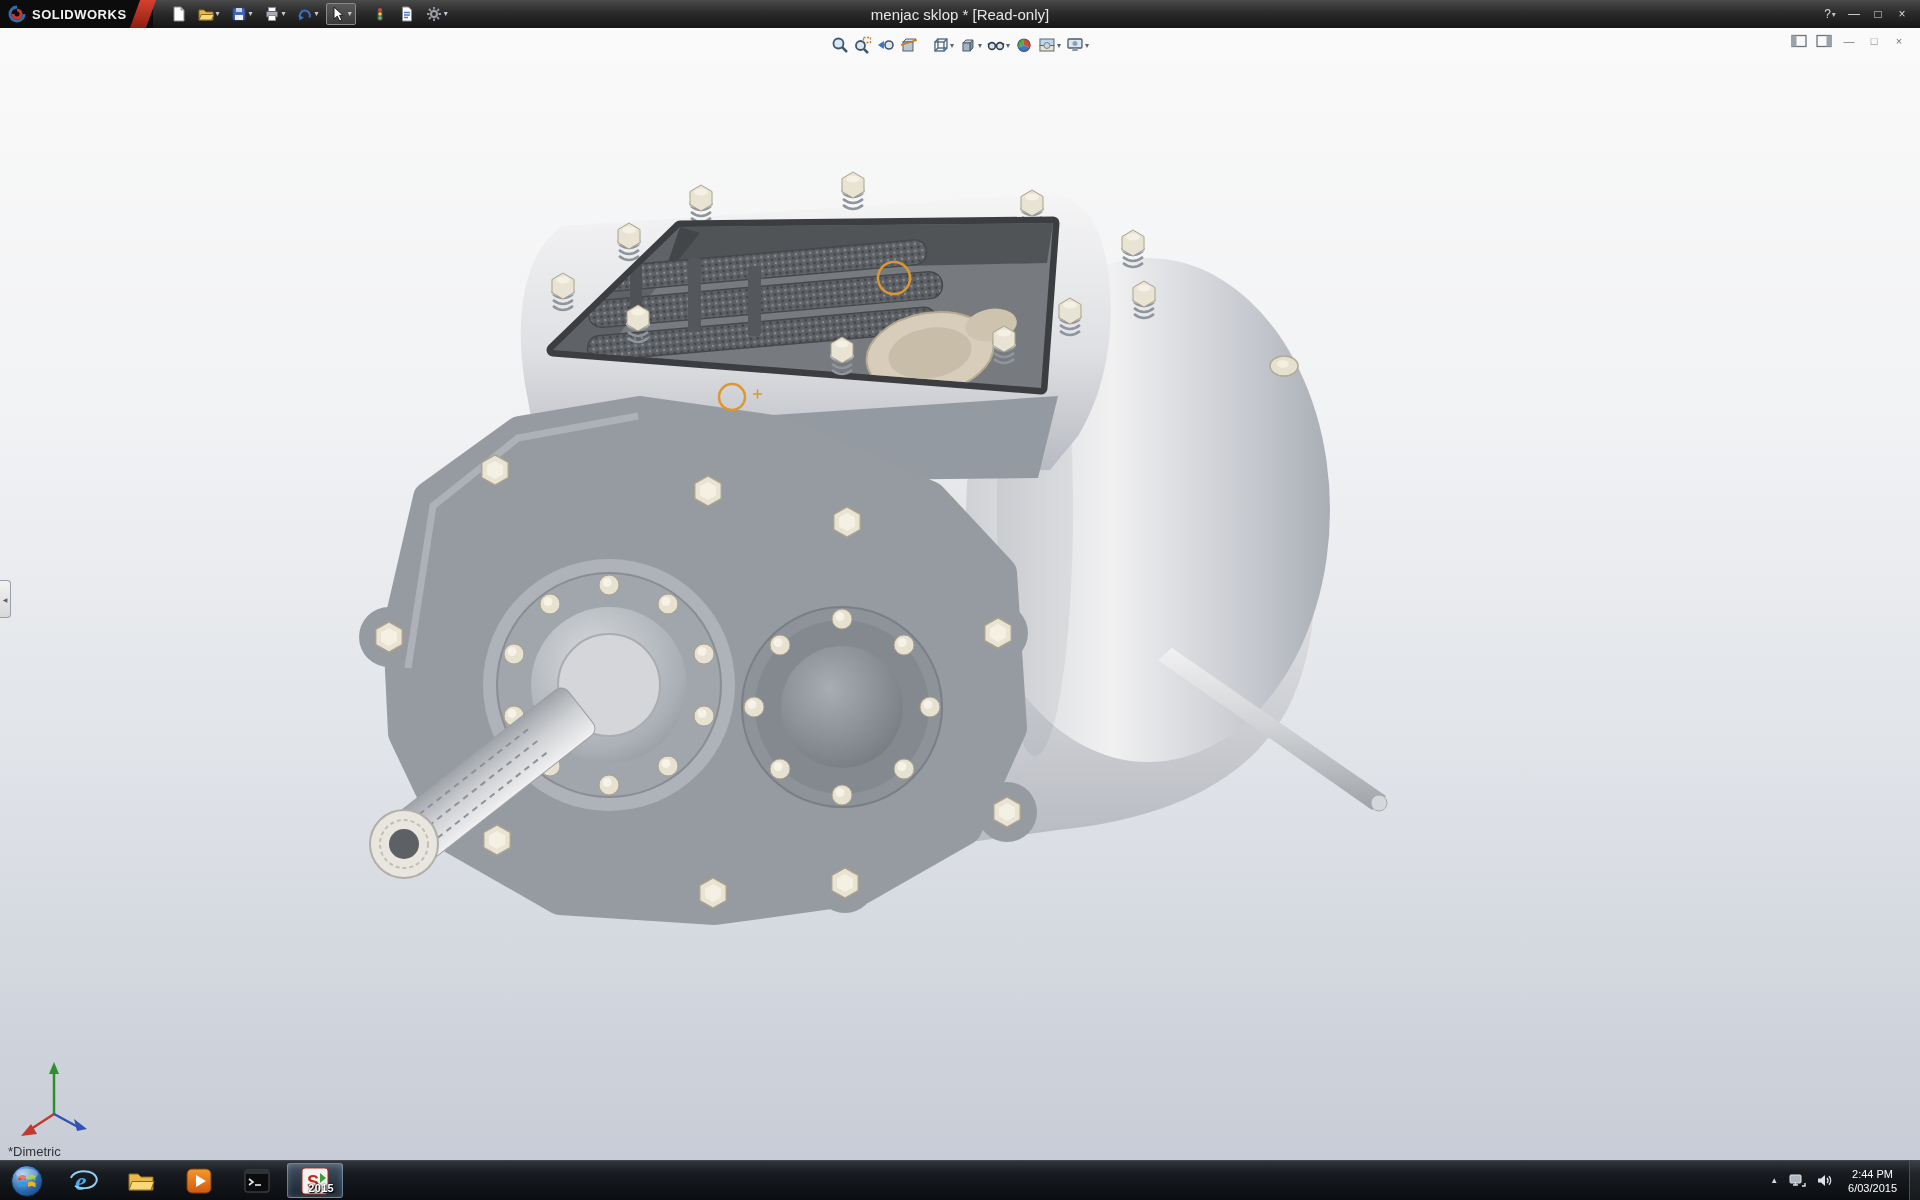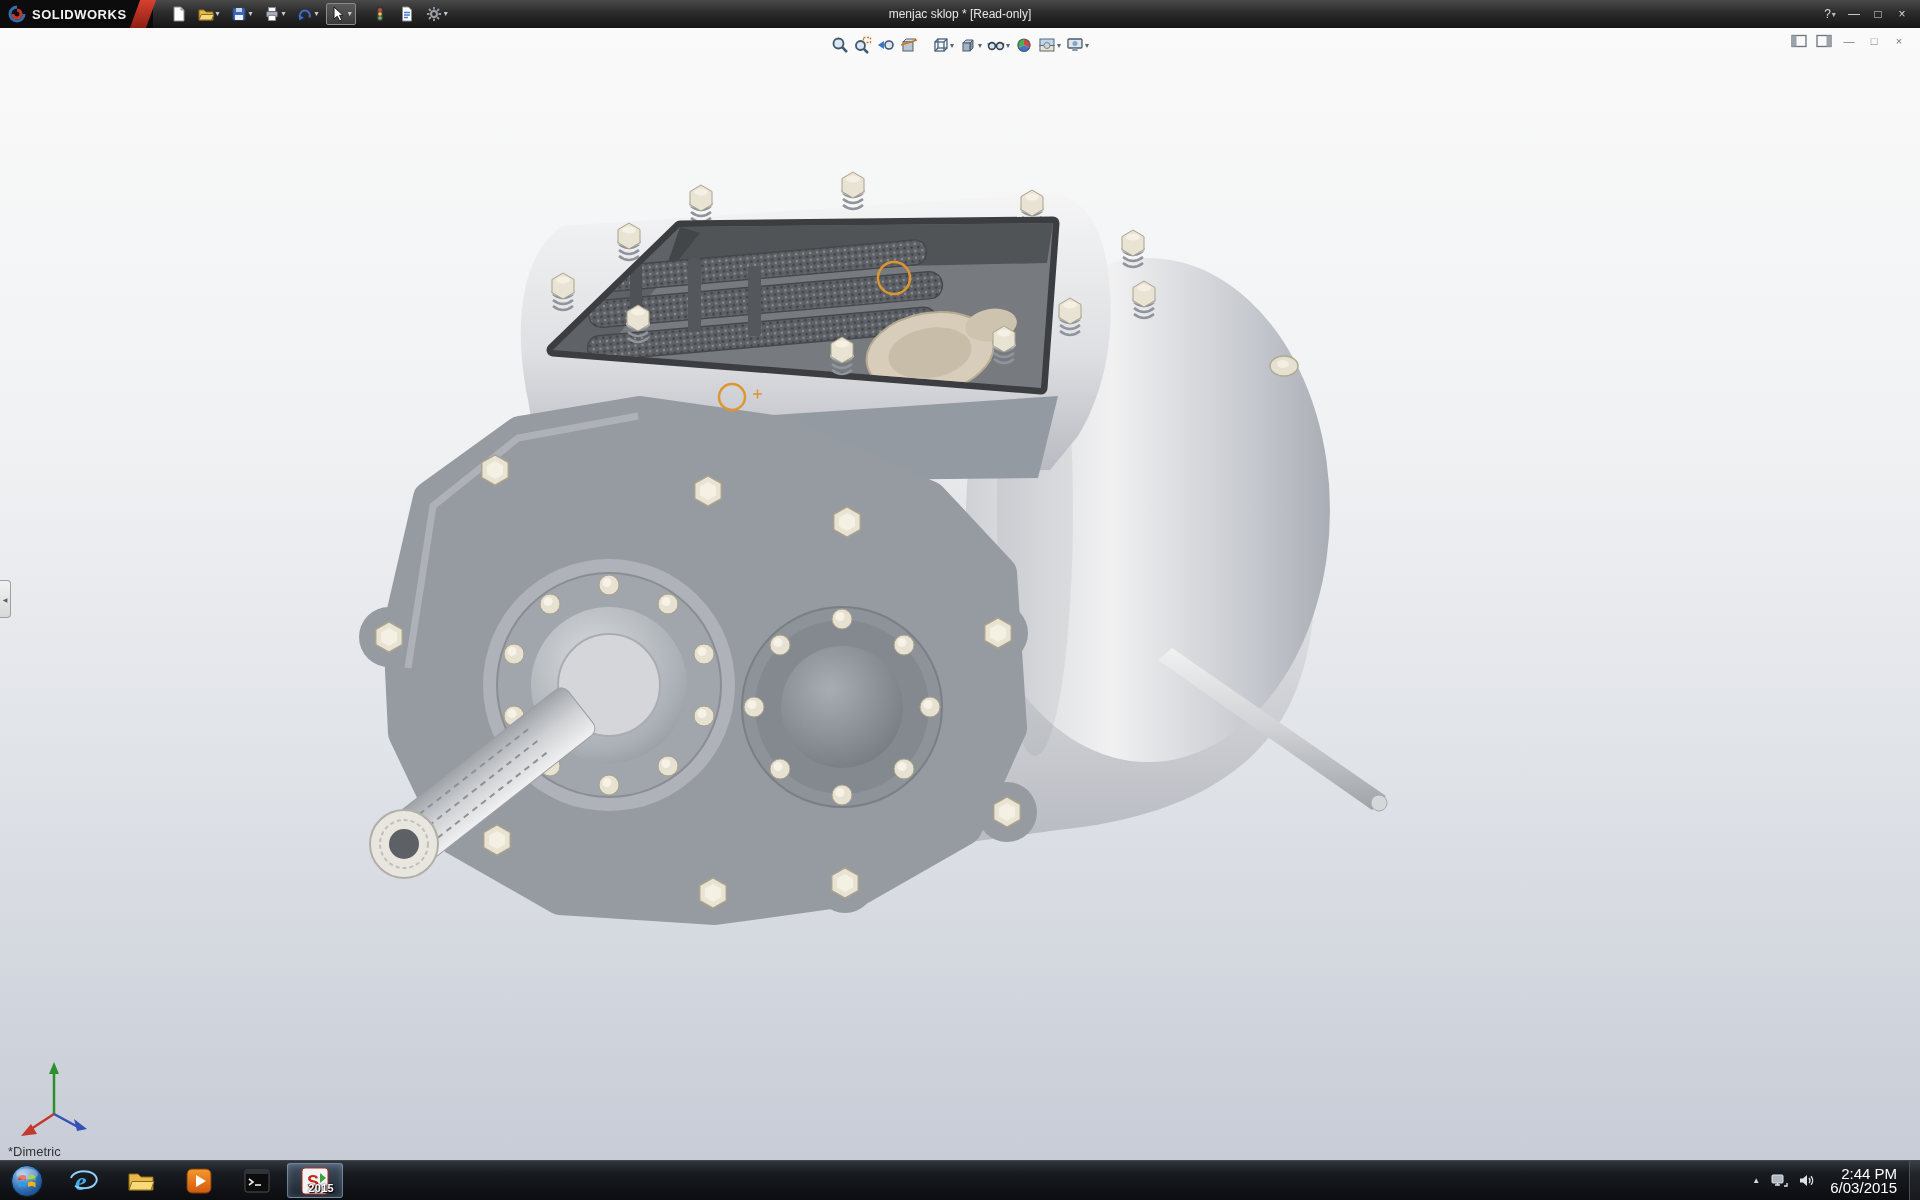--- a/index.html
+++ b/index.html
@@ -13,21 +13,21 @@
   .logo{display:flex;align-items:center;height:100%;background:#0c0c0c;padding:0 2px 0 8px}
   .logo-mark{width:18px;height:18px;margin-right:6px}
   .logo-text{font-size:13px;font-weight:bold;letter-spacing:.5px;color:#f2f2f2}
   .logo-accent{width:16px;height:28px;margin-left:8px;background:linear-gradient(#d8402f,#8e1f14);transform:skewX(-20deg)}
   .std-toolbar{display:flex;align-items:center;gap:3px;margin-left:14px}
   .tb-btn{display:flex;align-items:center;height:22px;padding:2px 3px;border-radius:2px;border:1px solid transparent;cursor:default}
   .tb-btn svg{display:block}
   .tb-btn .caret{font-size:8px;color:#c9c9c9;margin-left:2px;line-height:1}
   .tb-btn.selected{border:1px solid #8a8a8a;background:linear-gradient(#5a5a5a,#3a3a3a)}
   .tb-sep{width:6px}
-  .win-title{position:absolute;left:50%;transform:translateX(-50%);font-size:12px;color:#e6e6e6;white-space:nowrap}
+  .win-title{position:absolute;left:50%;transform:translateX(-50%);font-size:15px;color:#e6e6e6;white-space:nowrap}
   .win-controls{margin-left:auto;display:flex;align-items:center;padding-right:6px}
   .win-btn{width:24px;height:20px;display:flex;align-items:center;justify-content:center;color:#d9d9d9;font-size:12px}
   .win-btn .caret{font-size:8px;margin-left:1px;color:#bdbdbd}
 
   
   .viewport{position:absolute;top:28px;left:0;right:0;bottom:40px;
     background:linear-gradient(180deg,#fafafa 0%,#f1f2f4 35%,#e0e3e8 65%,#c7ccd6 100%);overflow:hidden}
   .model-svg{position:absolute;left:0;top:0;width:100%;height:100%}
 
   .hud{position:absolute;top:6px;left:50%;transform:translateX(-50%);display:flex;align-items:center;gap:1px;z-index:10}
@@ -52,21 +52,21 @@
     background:linear-gradient(#31363c,#181b20 30%,#0b0d10);border-top:1px solid #41464d}
   .start-btn{width:54px;display:flex;align-items:center;justify-content:center}
   .task-btn{width:56px;display:flex;align-items:center;justify-content:center;position:relative;margin:2px 1px;border-radius:3px}
   .task-btn.active{background:linear-gradient(rgba(150,190,230,.30),rgba(70,100,135,.28));
     border:1px solid rgba(170,205,240,.5);box-shadow:inset 0 0 6px rgba(200,230,255,.25)}
   .sw-badge{position:absolute;bottom:3px;right:8px;font-size:11px;font-weight:bold;color:#fff;
     text-shadow:0 0 2px #000,1px 1px 1px #000;letter-spacing:.3px}
   .tray{margin-left:auto;display:flex;align-items:center;gap:11px;padding:0 8px}
   .tray-chevron{font-size:8px;color:#d4d9de}
   .tray-icon{display:flex;align-items:center;justify-content:center}
-  .clock{font-size:15px;color:#fff;text-align:right;line-height:14px;padding:0 4px}
+  .clock{font-size:11px;color:#fff;text-align:center;line-height:14px;padding:0 4px}
   .show-desktop{width:11px;border-left:1px solid #4a5058;background:rgba(255,255,255,.05)}
 </style>
 </head>
 <body>
 
 <div class="titlebar">
   <div class="logo">
     <svg class="logo-mark" viewBox="0 0 18 18">
       <path d="M9 2a7 7 0 1 0 7 7" fill="none" stroke="#2f6fb0" stroke-width="3"></path>
       <path d="M9 5a4 4 0 1 1-4 4" fill="none" stroke="#c8372a" stroke-width="3"></path>

